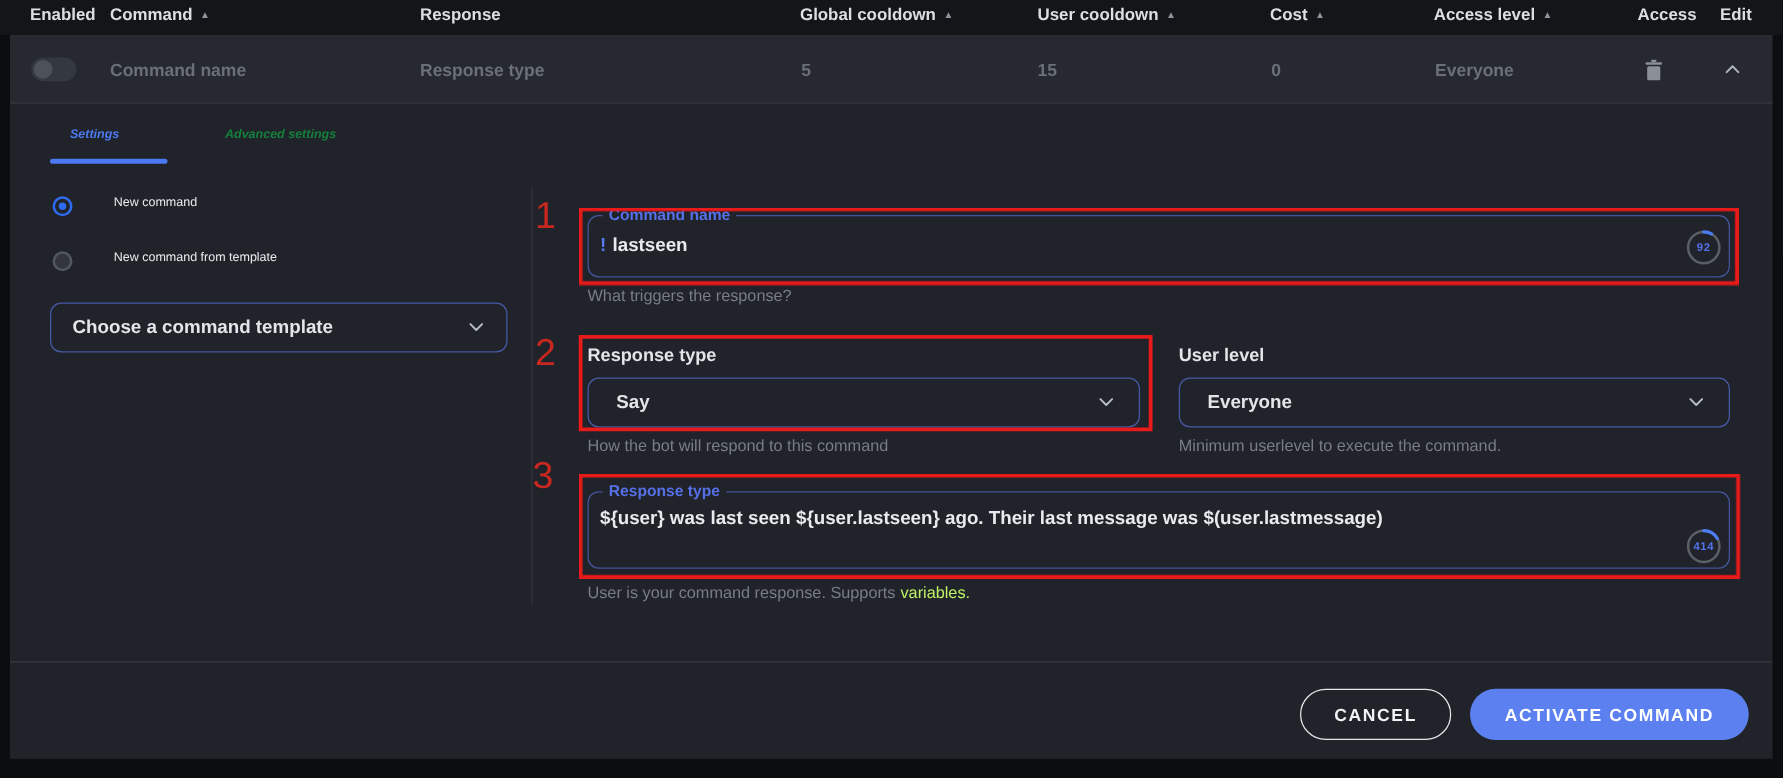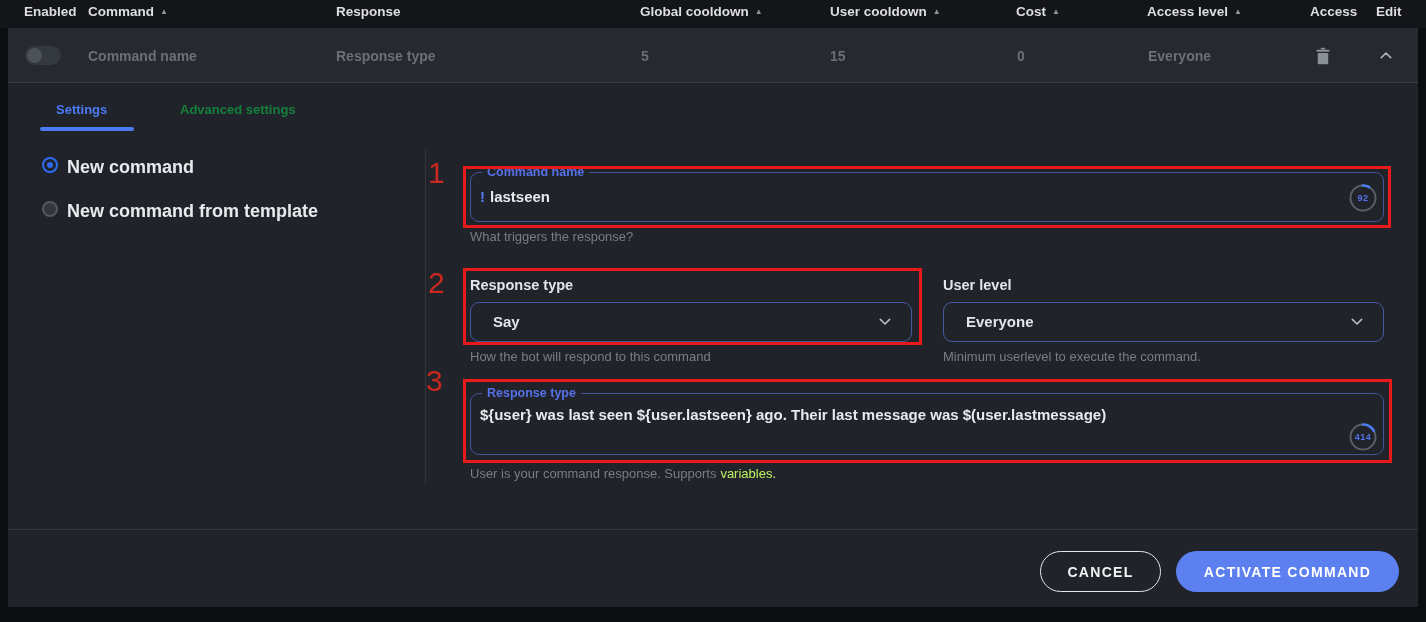--- a/index.html
+++ b/index.html
@@ -14,30 +14,30 @@
 
   
   .rowbg{left:8px;top:28px;width:1410px;height:54px;background:#26292f;border-bottom:1px solid #3a3e45;}
   .rcell{top:48px;font-size:14px;font-weight:600;color:#6b7077;white-space:nowrap;}
   .toggle{left:25px;top:46px;width:36px;height:19px;border-radius:10px;background:#34383f;cursor:pointer;}
   .toggle .knob{position:absolute;left:2px;top:2px;width:15px;height:15px;border-radius:50%;background:#4d525a;}
   .iconbtn{cursor:pointer;line-height:0;}
 
   
   .panelbg{left:8px;top:83px;width:1410px;height:524px;background:#202329;}
-  .tab{font-size:13px;font-weight:700;white-space:nowrap;cursor:pointer;}
+  .tab{font-size:10px;font-weight:700;white-space:nowrap;cursor:pointer;font-style:italic;}
   .tab.active{color:#4c7af2;}
   .tab.inactive{color:#15803d;}
   .tab-underline{left:40px;top:127px;width:94px;height:4px;border-radius:2px;background:#4c7af2;}
 
   .radio{width:16px;height:16px;border-radius:50%;box-sizing:border-box;cursor:pointer;}
   .radio.sel{border:2px solid #2e6bf0;}
   .radio.sel .dot{position:absolute;left:3px;top:3px;width:6px;height:6px;border-radius:50%;background:#2e6bf0;}
   .radio.unsel{border:2px solid #53585f;background:#33373d;}
-  .radio-label{font-size:18px;font-weight:700;color:#e8eaed;white-space:nowrap;}
+  .radio-label{font-size:10px;font-weight:400;color:#e8eaed;white-space:nowrap;margin-left:24px;}
 
   .select{box-sizing:border-box;border:1px solid rgba(92,116,230,0.65);border-radius:9px;cursor:pointer;background:transparent;}
   .select-text{font-size:15px;font-weight:600;color:#e2e5e9;white-space:nowrap;}
 
   .vdivider{left:425px;top:150px;width:1px;height:334px;background:rgba(255,255,255,0.08);}
   .hdivider{left:8px;top:529px;width:1410px;height:1px;background:rgba(255,255,255,0.10);}
 
   .field{box-sizing:border-box;border:1px solid rgba(92,116,230,0.6);border-radius:9px;background:transparent;}
   .fl-label{position:absolute;top:-8px;left:11px;padding:0 5px;background:#202329;
             font-size:12.5px;font-weight:600;color:#5671e8;white-space:nowrap;}
@@ -106,20 +106,26 @@
   <div class="abs tab inactive" style="left:180px;top:102px;">Advanced settings</div>
   <div class="abs tab-underline"></div>
 
   <div class="abs radio sel" style="left:42px;top:157px;">
       <div class="dot"></div>
     </div>
   <div class="abs radio-label" style="left:67px;top:157px;">New command</div>
   <div class="abs radio unsel" style="left:42px;top:201px;"></div>
   <div class="abs radio-label" style="left:67px;top:201px;">New command from template</div>
 
+  <div class="abs select" style="left:40px;top:242px;width:366px;height:40px;">
+    <span class="select-text" style="position:absolute;left:17px;top:10px;">Choose a command template</span>
+    <svg style="position:absolute;right:16px;top:13px;" width="16" height="12" viewBox="0 0 24 18">
+      <path d="M5 5 L12 12 L19 5" stroke="#b6bcc4" stroke-width="2.4" fill="none" stroke-linecap="round" stroke-linejoin="round"></path>
+    </svg>
+  </div>
 
   <div class="abs vdivider"></div>
 
   <div class="abs field" style="left:470px;top:172px;width:914px;height:50px;">
     <span class="fl-label">Command name</span>
     <span class="field-value" style="position:absolute;left:9px;top:15px;"><span class="prefix">!</span><span>lastseen</span></span>
     <div class="abs counter" style="left:1348px;top:183px;position:fixed;"></div>
   </div>
   <div class="abs counter" style="left:1348px;top:183px;">
     <svg width="30" height="30" viewBox="0 0 30 30">

